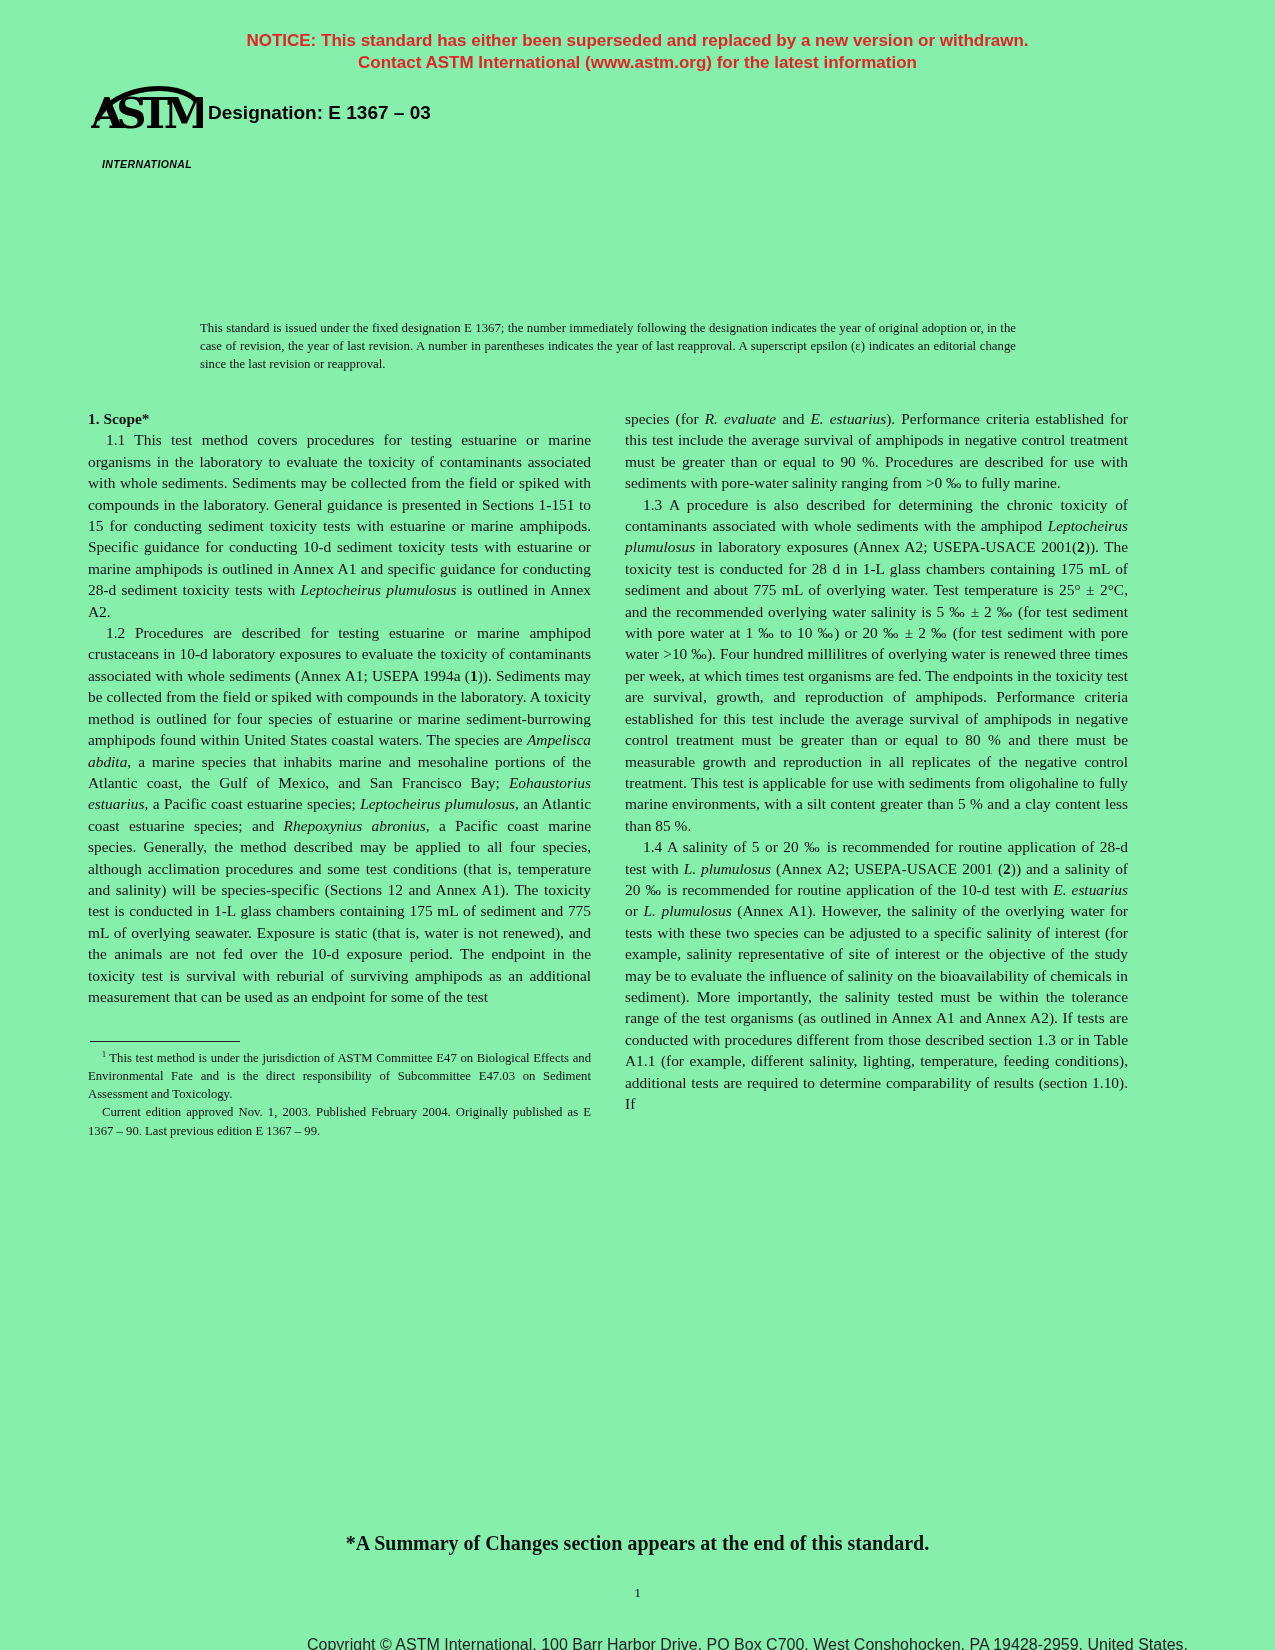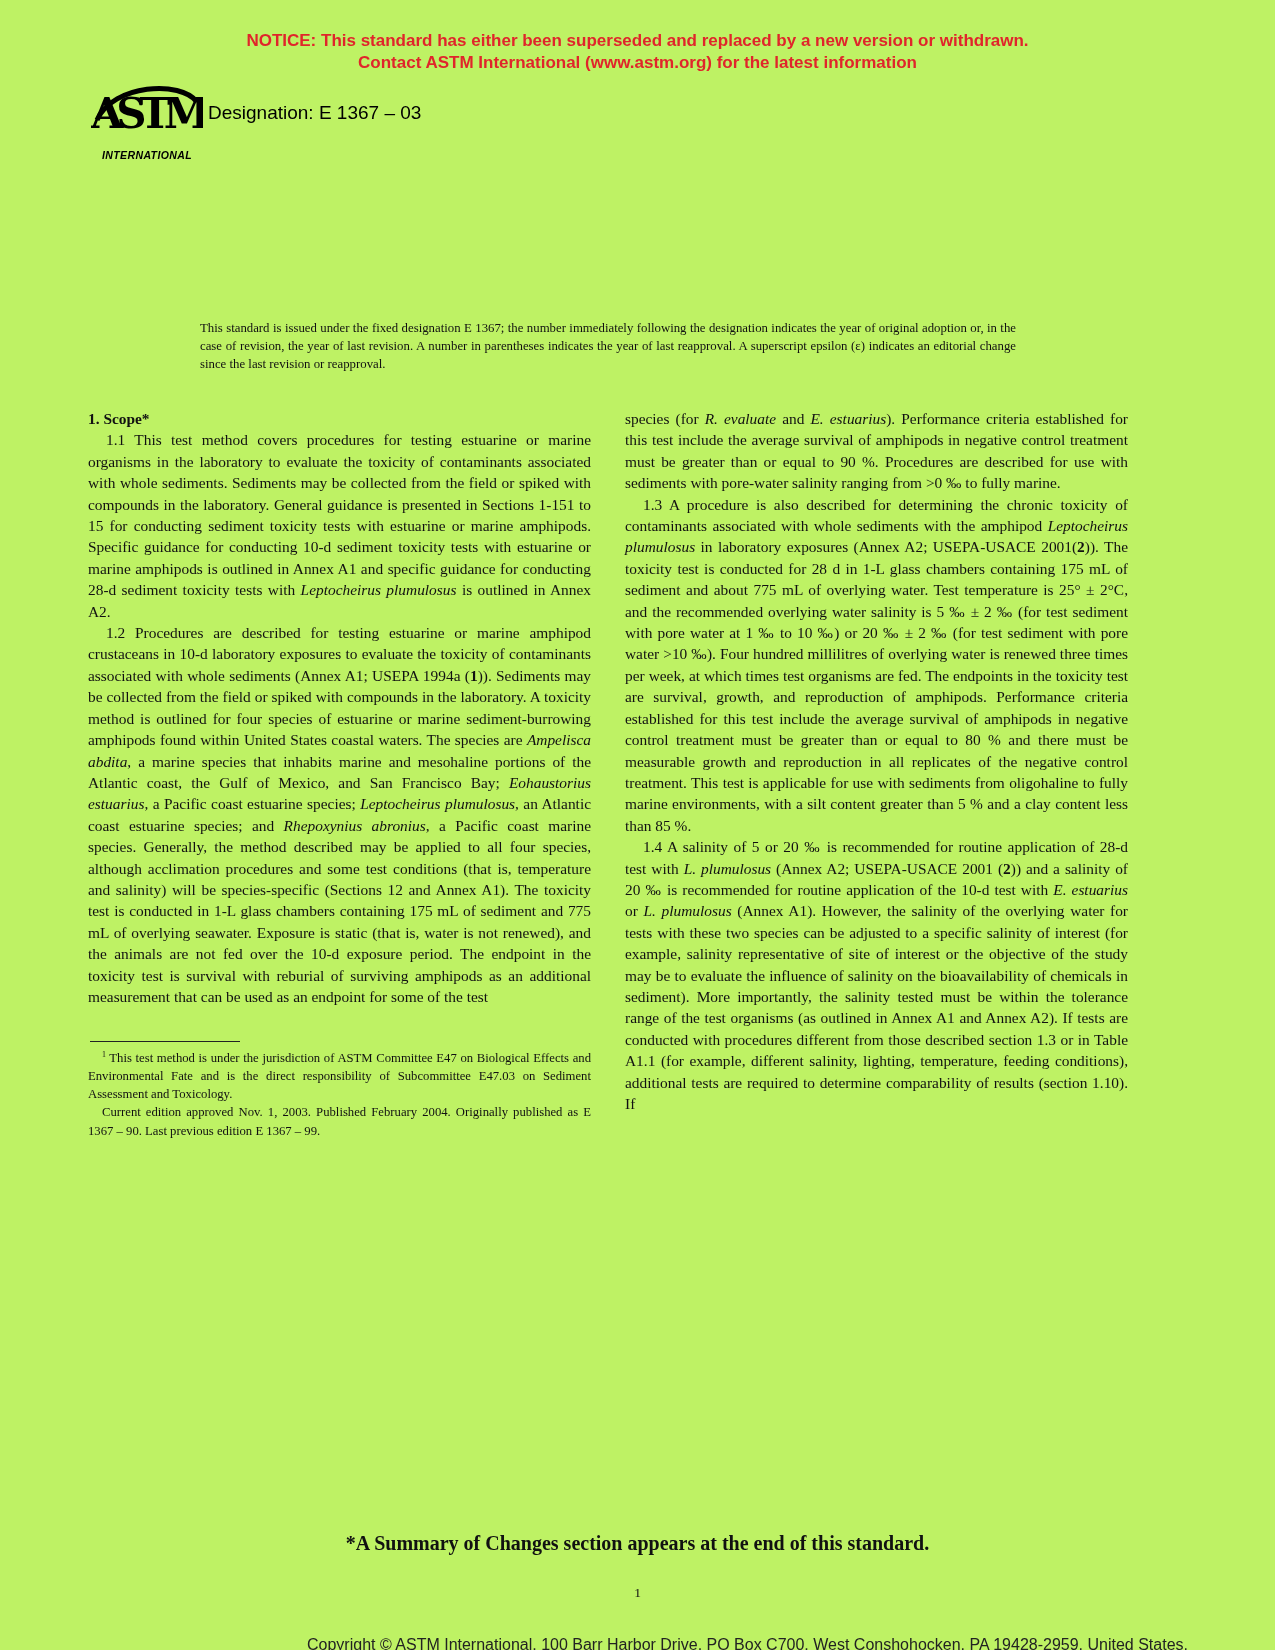--- a/index.html
+++ b/index.html
@@ -1,21 +1,21 @@
 <!DOCTYPE html>
 <html><head>
 <meta charset="utf-8">
 <style>
   html, body { margin: 0; padding: 0; background: #9a9a9a; }
   .page {
     position: relative;
     width: 1275px;
     height: 1650px;
     margin: 0 auto;
-    background: #bef264;
+    background: #86efac;
     font-family: "Liberation Serif", serif;
     color: #111;
     overflow: hidden;
   }
   .notice {
     position: absolute;
     top: 30px; left: 0; right: 0;
     text-align: center;
     font-family: "Liberation Sans", sans-serif;
     font-weight: bold;
@@ -27,28 +27,28 @@
     left: 88px; top: 76px;
     width: 118px;
     text-align: center;
   }
   .logo-sub {
     font-family: "Liberation Sans", sans-serif;
     font-weight: bold;
     font-style: italic;
     font-size: 10.5px;
     letter-spacing: 0.4px;
-    margin-top: 1px;
+    margin-top: 10px;
     color: #000;
   }
   .designation {
     position: absolute;
     left: 208px; top: 102px;
     font-family: "Liberation Sans", sans-serif;
-    font-weight: normal;
+    font-weight: bold;
     font-size: 19px;
     color: #000;
   }
   .doc-title {
     position: absolute;
     left: 200px; top: 200px;
     width: 860px;
     font-family: "Liberation Sans", sans-serif;
     font-weight: bold;
     font-size: 23px;

